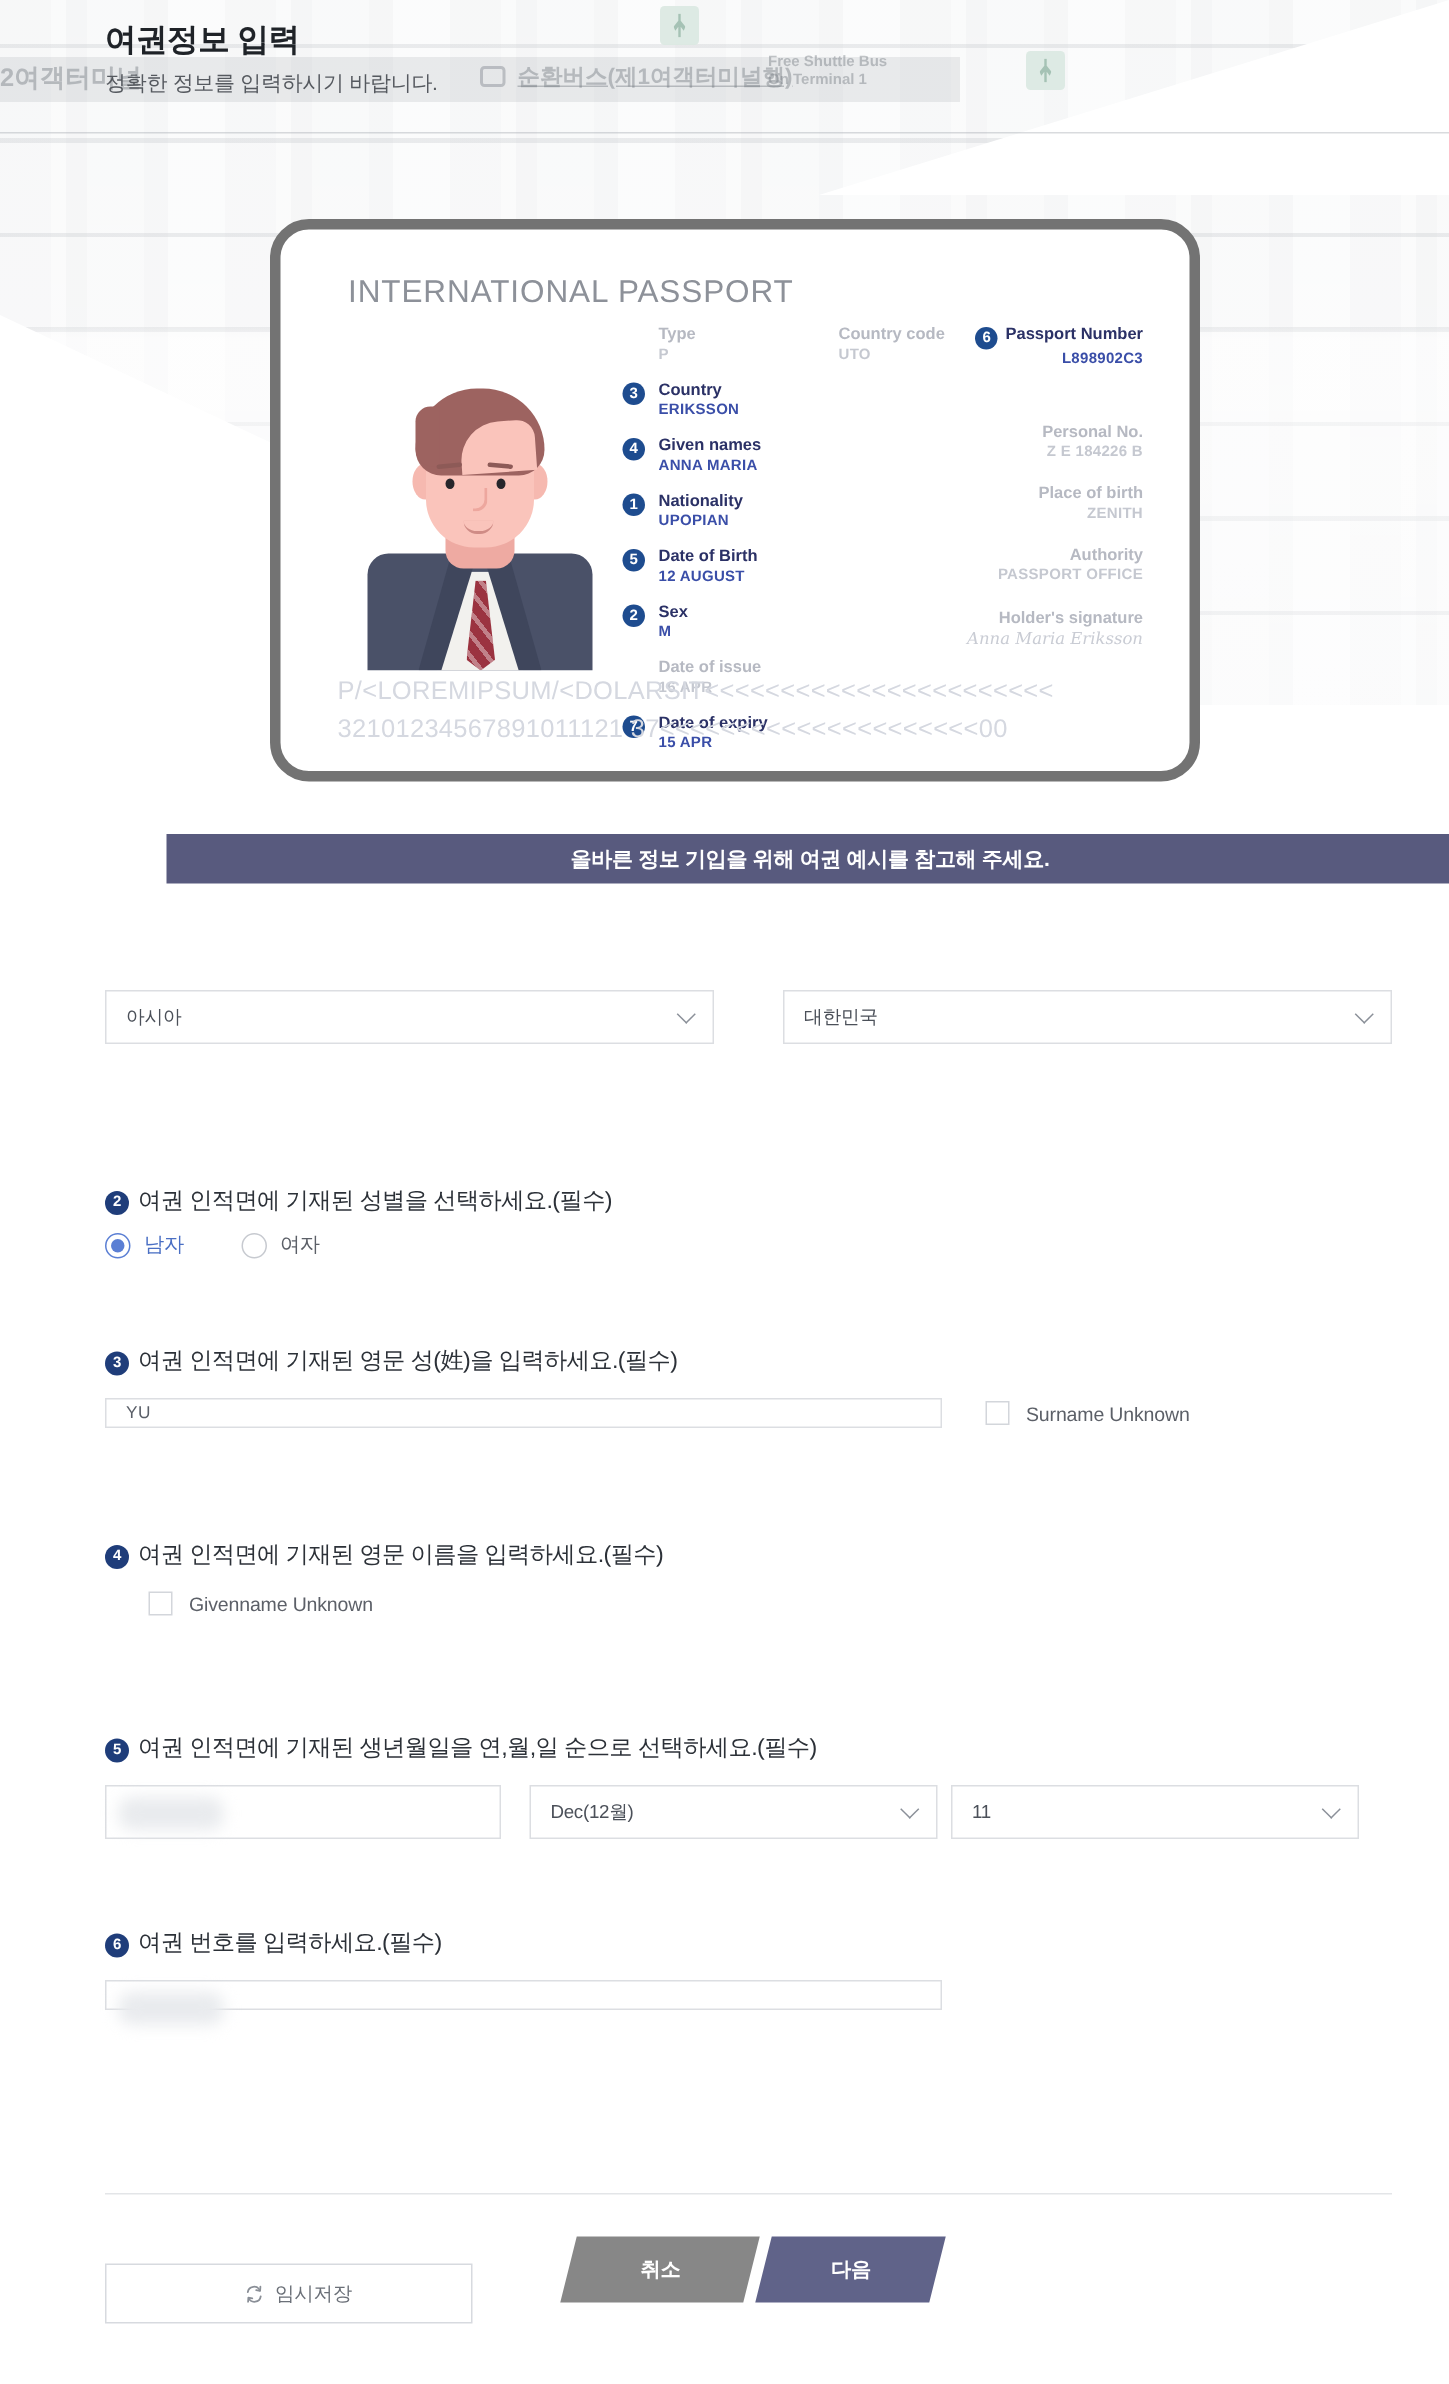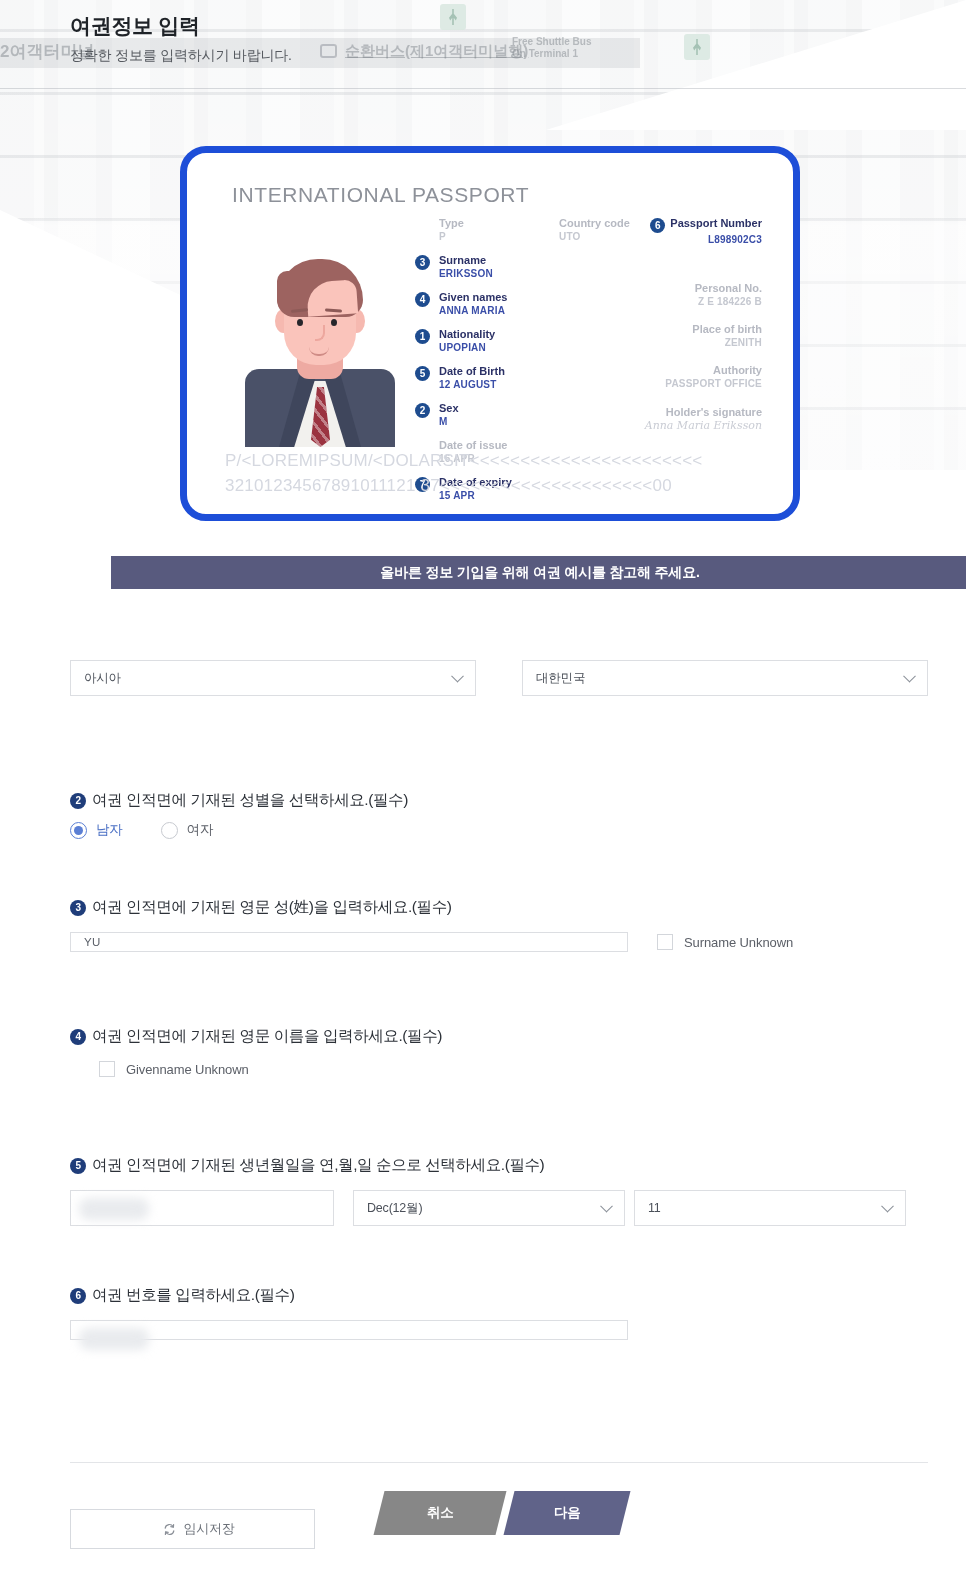--- a/index.html
+++ b/index.html
@@ -141,21 +141,21 @@
     position: absolute;
     left: 180px; top: 146px;
     width: 620px; height: 375px;
     z-index: 6;
   }
   .passport {
     position: absolute;
     left: 0; top: 0;
     width: 620px; height: 375px;
     background: #ffffff;
-    border: 7px solid #1d4ed8;
+    border: 7px solid #737373;
     border-radius: 26px;
     overflow: hidden;
   }
   .passport-stripe {
     position: absolute;
     left: 122px; top: -7px;
     width: 308px; height: 7px;
     background: #8e1d2c;
     transform: skewX(-26deg);
     z-index: 2;
@@ -599,21 +599,21 @@
       <div class="av-mouth"></div>
     </div>
 
     <div class="pp-col-mid">
       <div class="pp-field muted">
         <div class="pp-label">Type</div>
         <div class="pp-value">P</div>
       </div>
       <div class="pp-field">
         <div class="pp-badge">3</div>
-        <div class="pp-label">Surname</div>
+        <div class="pp-label">Country</div>
         <div class="pp-value">ERIKSSON</div>
       </div>
       <div class="pp-field">
         <div class="pp-badge">4</div>
         <div class="pp-label">Given names</div>
         <div class="pp-value">ANNA MARIA</div>
       </div>
       <div class="pp-field">
         <div class="pp-badge">1</div>
         <div class="pp-label">Nationality</div>

